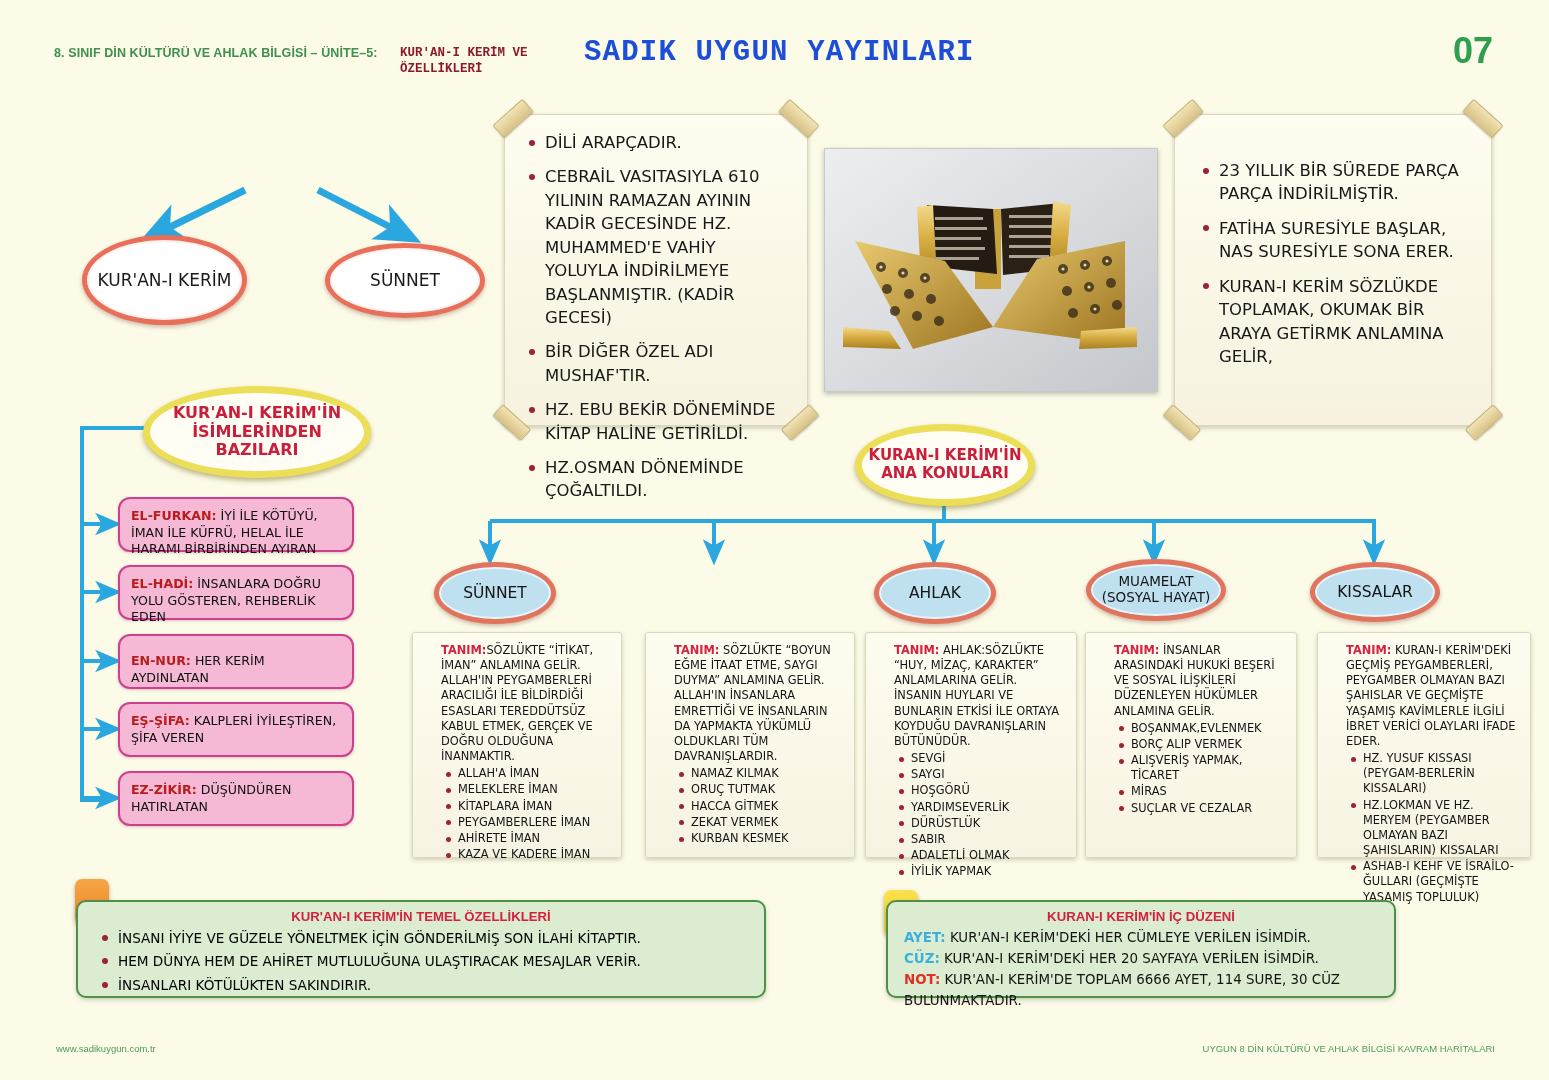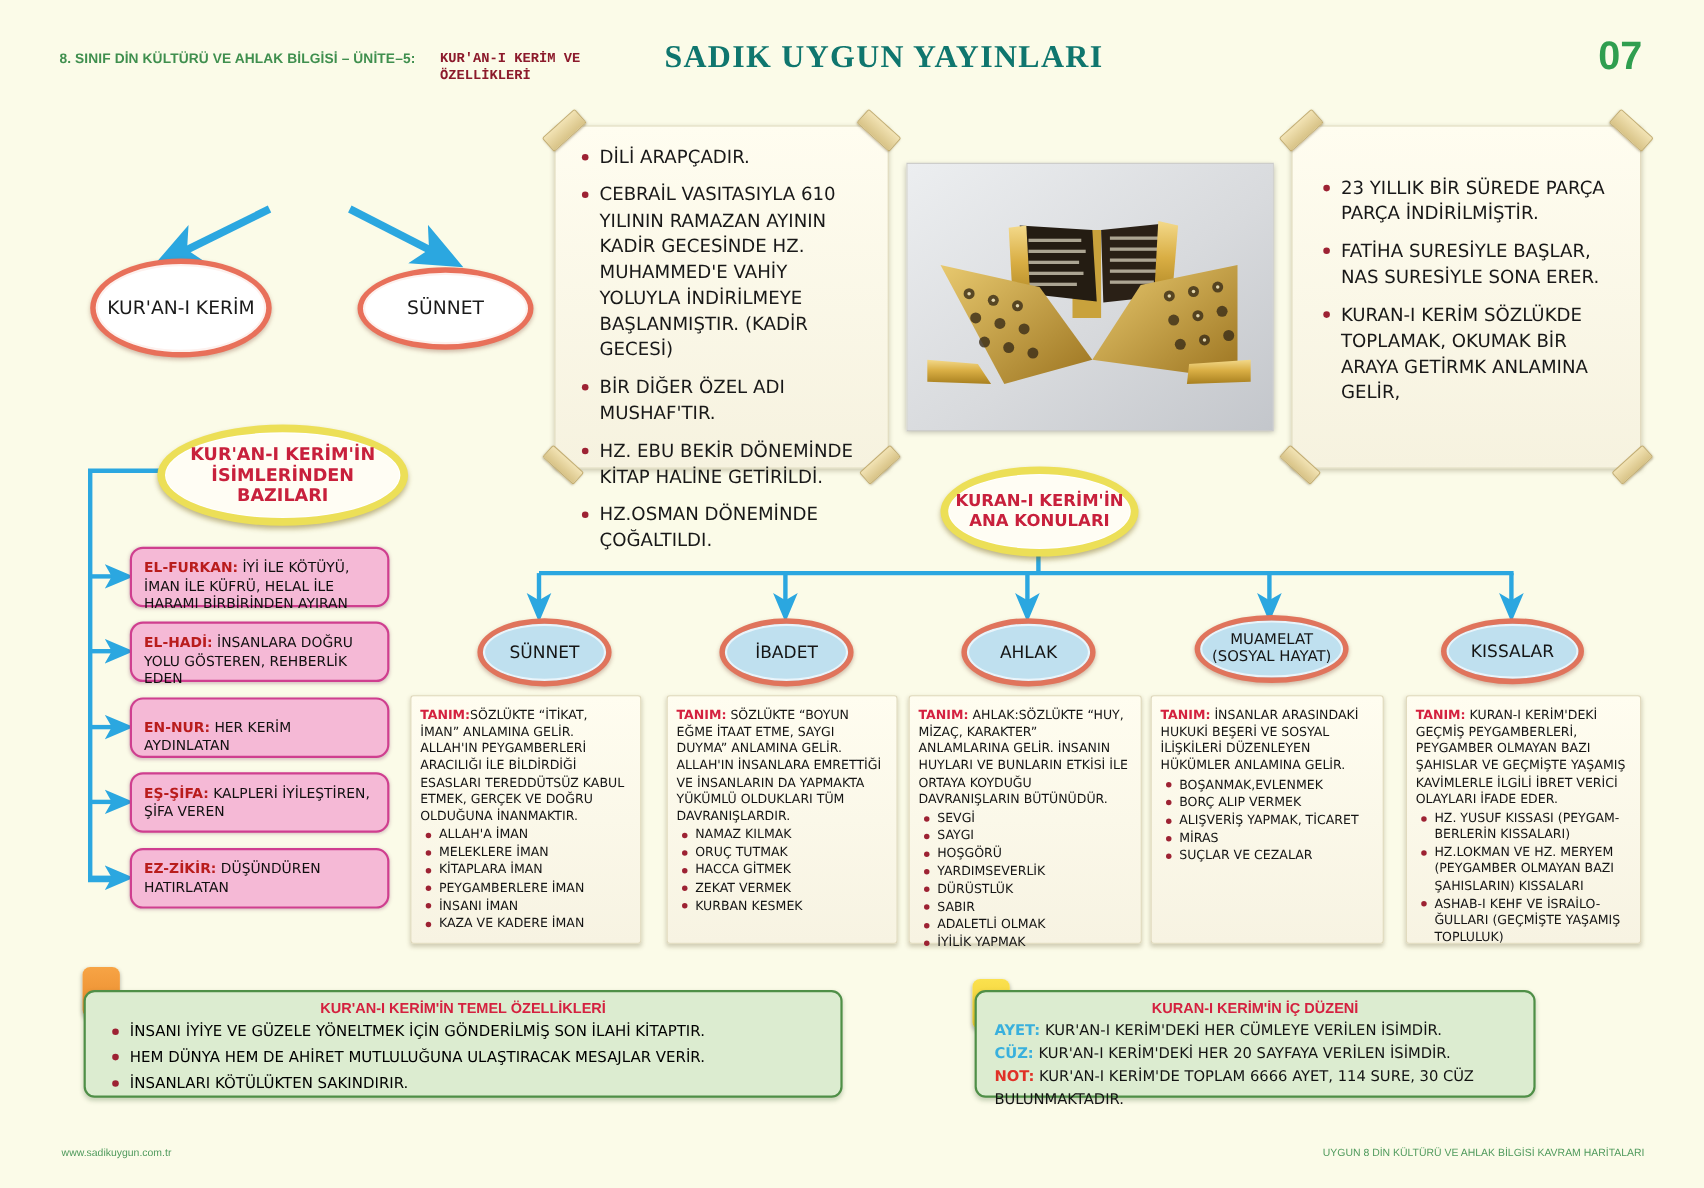--- a/index.html
+++ b/index.html
@@ -18,24 +18,24 @@
     font-weight: bold; font-size: 12.5px; letter-spacing: .1px;
     color: #3f8f4e; white-space: nowrap;
   }
   .hdr-topic {
     position: absolute; left: 400px; top: 46px; width: 180px;
     font-family: Liberation Mono, monospace;
     font-weight: bold; font-size: 12.5px; line-height: 1.25;
     color: #8c1a2b;
   }
   .hdr-brand {
-    position: absolute; left: 604px; top: 36px;
-    font-family: Liberation Serif, serif;
+    position: absolute; left: 584px; top: 36px;
+    font-family: Liberation Mono, monospace;
     font-weight: bold; font-size: 29px; letter-spacing: 1.2px;
-    color: #0f766e;
+    color: #1d4ed8;
   }
   .hdr-page {
     position: absolute; right: 56px; top: 30px;
     font-family: "Liberation Sans", sans-serif;
     font-weight: bold; font-size: 36px; color: #2f9e4f;
   }
 
   
   .ellipse {
     position: absolute; display: flex; align-items: center;
@@ -115,23 +115,23 @@
     color: #101010;
     box-shadow: 0 1px 3px rgba(110,30,80,.25);
   }
   .pinkbox b { color: #b91c1c; font-weight: bold; }
 
   
   .colpanel {
     position: absolute;
     background: linear-gradient(#fffdf0,#f7f3e2);
     border: 1px solid #ded7bb; border-radius: 3px;
-    padding: 10px 9px 8px 8px;
+    padding: 10px 9px 8px 28px;
     box-shadow: 0 2px 4px rgba(100,90,50,.28);
-    font-size: 11.4px; line-height: 1.33; color: #141414;
+    font-size: 11.4px; line-height: 1.33; color: #141414; margin-left: 39px;
   }
   .colpanel .tanim { color: #d4213f; font-weight: bold; }
   .colpanel ul.bl { margin-top: 2px; }
   .colpanel ul.bl > li { margin-bottom: 1px; padding-left: 17px; }
   .colpanel ul.bl > li::before { width: 5px; height: 5px; left: 5px; top: .5em; }
 
   
   .greenbox {
     position: absolute;
     background: #dcecd0;
@@ -326,37 +326,36 @@
   </div>
 
   <div class="pinkbox" style="left:118px; top:771px; width:236px; height:55px;">
     <b>EZ-ZİKİR:</b>
     <span>DÜŞÜNDÜREN HATIRLATAN</span>
   </div>
 
   <div class="ellipse el-yellow" style="left:855px; top:424px; width:180px; height:82px; font-size:15px;">KURAN-I KERİM'İN ANA KONULARI</div>
 
   <div class="ellipse el-blue" style="left:434px; top:562px; width:122px; height:62px; font-size:15.5px;">SÜNNET</div>
-  <div class="ellipse el-blue" style="left:654px; top:562px; width:122px; height:62px; font-size:15.5px;">İBADET</div>
   <div class="ellipse el-blue" style="left:874px; top:562px; width:122px; height:62px; font-size:15.5px;">AHLAK</div>
   <div class="ellipse el-blue" style="left:1086px; top:559px; width:140px; height:62px; font-size:13.5px;">MUAMELAT (SOSYAL HAYAT)</div>
   <div class="ellipse el-blue" style="left:1310px; top:562px; width:130px; height:60px; font-size:15.5px;">KISSALAR</div>
 
   <div class="colpanel" style="left:373px; top:632px; width:210px; height:226px;">
     <span class="crn-bl"></span>
     <span class="crn-br"></span>
     <div>
       <span class="tanim">TANIM:</span><span>SÖZLÜKTE “İTİKAT, İMAN” ANLAMINA GELİR. ALLAH'IN PEYGAMBERLERİ ARACILIĞI İLE BİLDİRDİĞİ ESASLARI TEREDDÜTSÜZ KABUL ETMEK, GERÇEK VE DOĞRU OLDUĞUNA İNANMAKTIR.</span>
     </div>
     <ul class="bl">
       <li>ALLAH'A İMAN</li>
       <li>MELEKLERE İMAN</li>
       <li>KİTAPLARA İMAN</li>
       <li>PEYGAMBERLERE İMAN</li>
-      <li>İNSANI İMAN</li>
+      <li>AHİRETE İMAN</li>
       <li>KAZA VE KADERE İMAN</li>
     </ul>
   </div>
 
   <div class="colpanel" style="left:606px; top:632px; width:210px; height:226px;">
     <span class="crn-bl"></span>
     <span class="crn-br"></span>
     <div>
       <span class="tanim">TANIM:</span><span> SÖZLÜKTE “BOYUN EĞME İTAAT ETME, SAYGI DUYMA” ANLAMINA GELİR. ALLAH'IN İNSANLARA EMRETTİĞİ VE İNSANLARIN DA YAPMAKTA YÜKÜMLÜ OLDUKLARI TÜM DAVRANIŞLARDIR.</span>
     </div>

